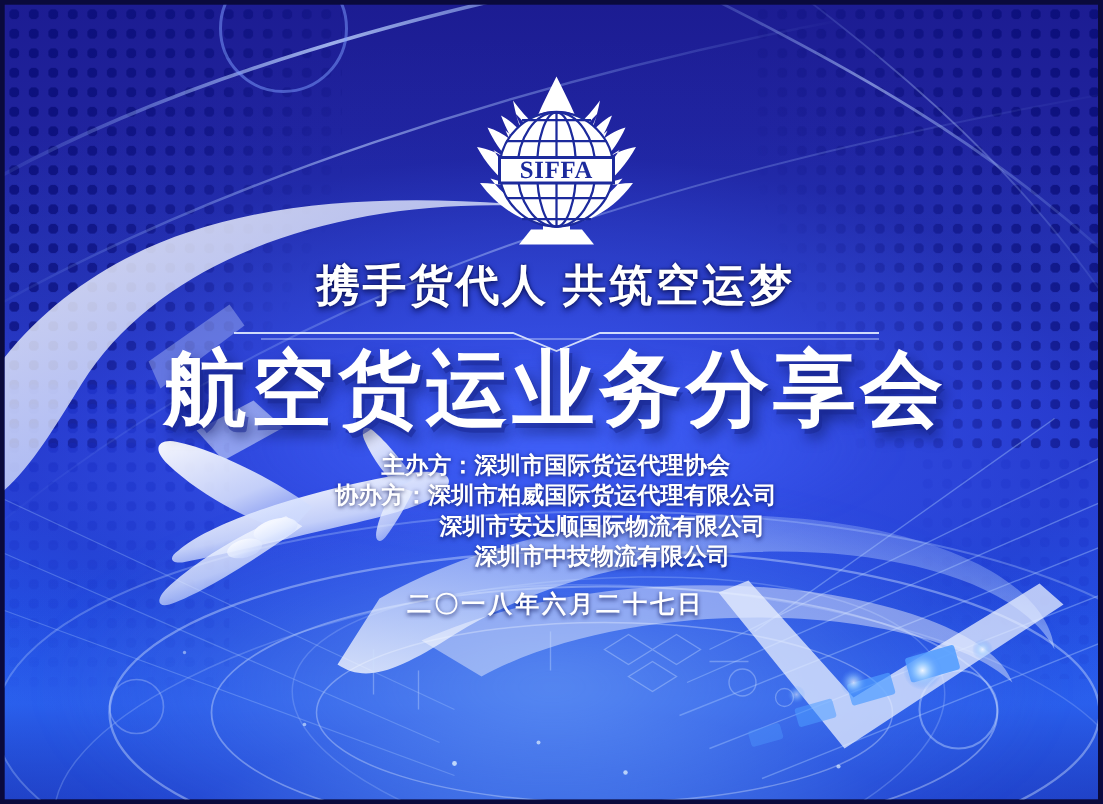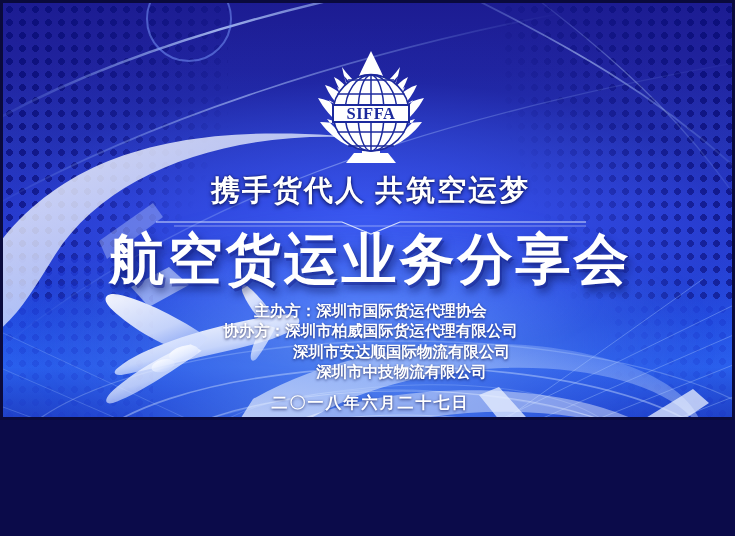--- a/index.html
+++ b/index.html
@@ -1,20 +1,20 @@
 <!DOCTYPE html>
 <html><head>
 <meta charset="utf-8">
 <style>
   html,body{margin:0;padding:0;background:#0b0b4a;}
   body{font-family:"Liberation Sans","DejaVu Sans",sans-serif;}
 
   #poster{
     position:relative;
-    width:735px;height:420px;
+    width:735px;height:536px;
     overflow:hidden;
     box-sizing:border-box;
     border:3px solid #0a0a3c;
     background:
       radial-gradient(120% 90% at 50% 120%, rgba(90,150,255,.95) 0%, rgba(40,80,230,.55) 35%, rgba(0,0,0,0) 66%),
       radial-gradient(90% 60% at 50% 52%, rgba(60,90,245,.85) 0%, rgba(30,40,170,.25) 55%, rgba(0,0,0,0) 80%),
       linear-gradient(180deg,#1c1c92 0%,#20239e 16%,#2635b8 34%,#2a40d8 50%,#2a47e0 62%,#2452e8 76%,#2a63ee 88%,#1c3bb8 100%);
   }
 
   

